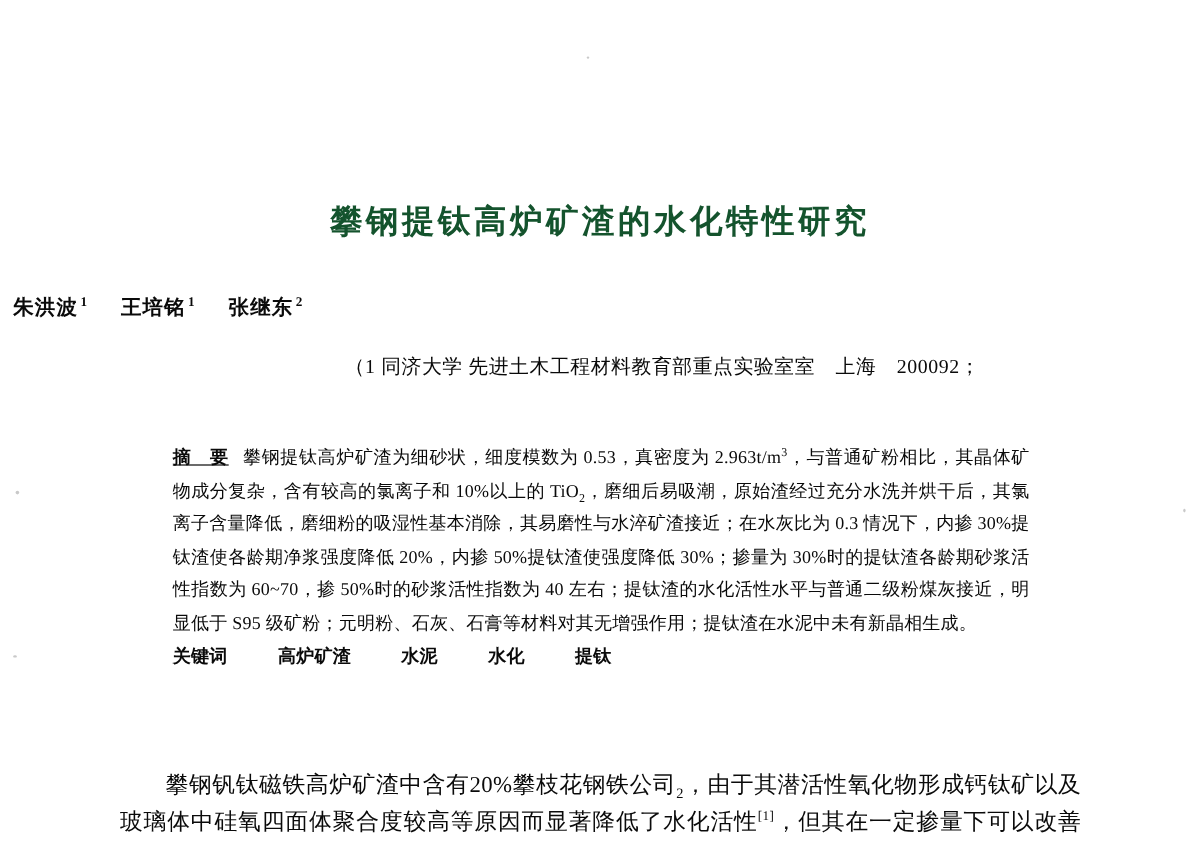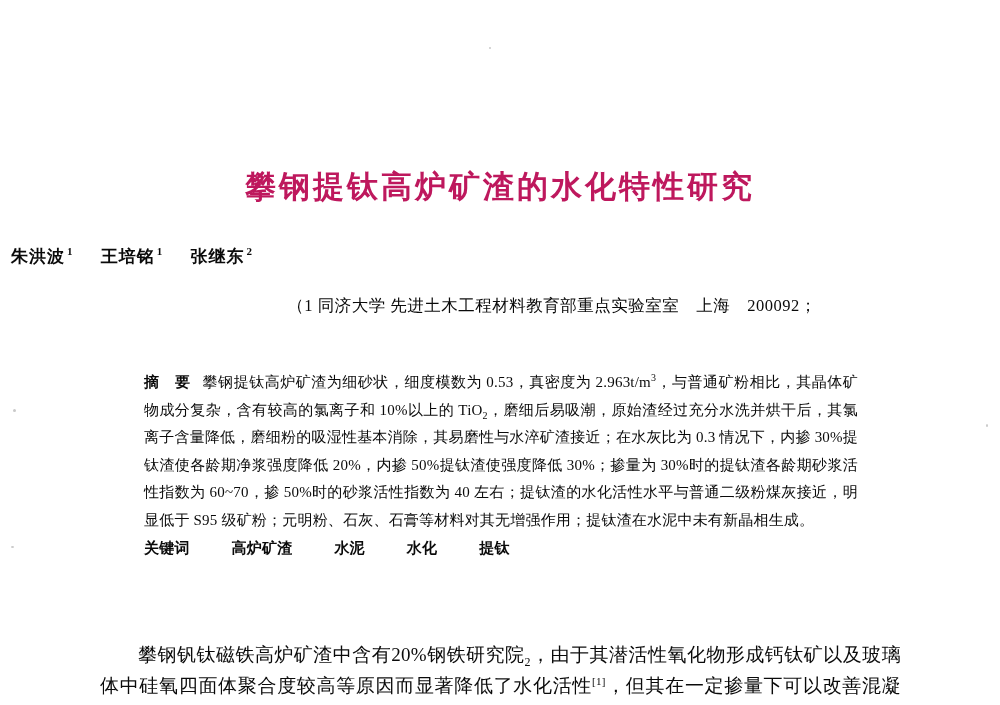--- a/index.html
+++ b/index.html
@@ -23,23 +23,23 @@
   }
   .title {
     position: absolute;
     top: 166px;
     left: 0;
     width: 100%;
     margin: 0;
     text-align: center;
     font-family: "Liberation Sans", sans-serif;
     font-weight: bold;
-    font-size: 31px;
+    font-size: 27px;
     letter-spacing: 3px;
-    color: #be185d;
+    color: #14532d;
   }
   .authors {
     position: absolute;
     top: 245px;
     left: 0;
     width: 100%;
     font-size: 17px;
     font-weight: 600;
     letter-spacing: 1px;
   }
@@ -67,20 +67,21 @@
     left: 144px;
     width: 714px;
     font-size: 15px;
     line-height: 1.84;
     text-align: justify;
     letter-spacing: 0.2px;
   }
   .abstract-label {
     font-weight: bold;
     margin-right: 12px;
+    text-decoration: underline;
   }
   .abstract-text sup, .abstract-text sub {
     font-size: 10px;
     line-height: 0;
   }
   .keywords-line {
     font-weight: bold;
     margin-top: 0;
   }
   .keywords-label { margin-right: 16px; margin-top: 24px; }
@@ -135,21 +136,21 @@
   <div class="abstract-block">
     <div class="abstract-text">
       <span class="abstract-label">摘　要</span><span>攀钢提钛高炉矿渣为细砂状，细度模数为 0.53，真密度为 2.963t/m</span><sup>3</sup><span>，与普通矿粉相比，其晶体矿物成分复杂，含有较高的氯离子和 10%以上的 TiO</span><sub>2</sub><span>，磨细后易吸潮，原始渣经过充分水洗并烘干后，其氯离子含量降低，磨细粉的吸湿性基本消除，其易磨性与水淬矿渣接近；在水灰比为 0.3 情况下，内掺 30%提钛渣使各龄期净浆强度降低 20%，内掺 50%提钛渣使强度降低 30%；掺量为 30%时的提钛渣各龄期砂浆活性指数为 60~70，掺 50%时的砂浆活性指数为 40 左右；提钛渣的水化活性水平与普通二级粉煤灰接近，明显低于 S95 级矿粉；元明粉、石灰、石膏等材料对其无增强作用；提钛渣在水泥中未有新晶相生成。</span>
     </div>
     <div class="keywords-line">
       <span class="keywords-label">关键词</span><span class="keyword">高炉矿渣</span><span class="keyword">水泥</span><span class="keyword">水化</span><span class="keyword">提钛</span>
     </div>
   </div>
 
   <div class="intro-para">
-    <span>攀钢钒钛磁铁高炉矿渣中含有20%钢铁研究院</span><sub>2</sub><span>，由于其潜活性氧化物形成钙钛矿以及玻璃体中硅氧四面体聚合度较高等原因而显著降低了水化活性</span><sup class="cite">[1]</sup><span>，但其在一定掺量下可以改善混凝土工</span>
+    <span>攀钢钒钛磁铁高炉矿渣中含有20%攀枝花钢铁公司</span><sub>2</sub><span>，由于其潜活性氧化物形成钙钛矿以及玻璃体中硅氧四面体聚合度较高等原因而显著降低了水化活性</span><sup class="cite">[1]</sup><span>，但其在一定掺量下可以改善混凝土工</span>
   </div>
 
   <div class="speckle sp1"></div>
   <div class="speckle sp2"></div>
   <div class="speckle sp3"></div>
   <div class="speckle sp4"></div>
 
 </div>
 
 </body></html>

